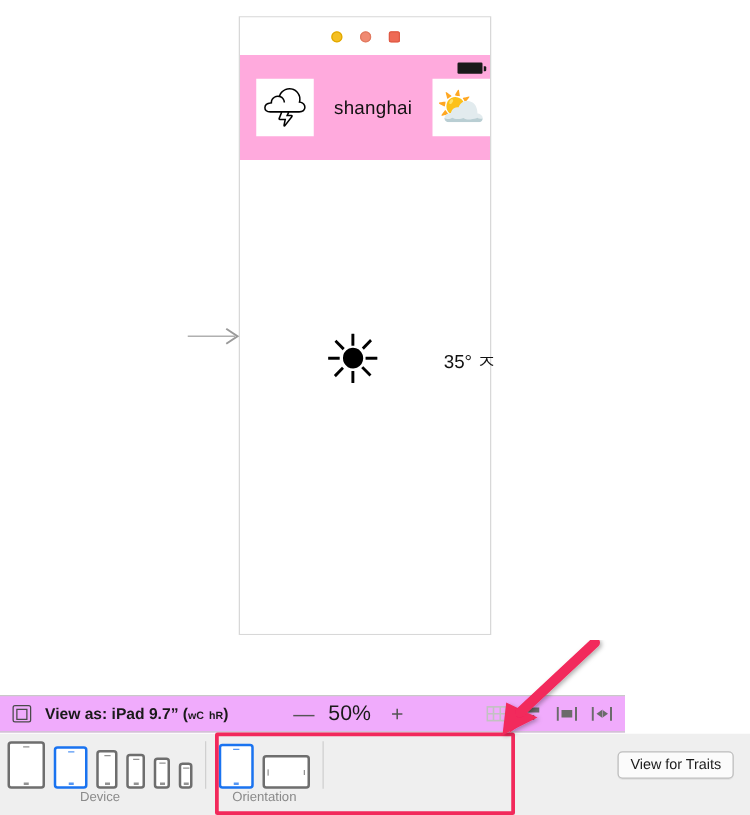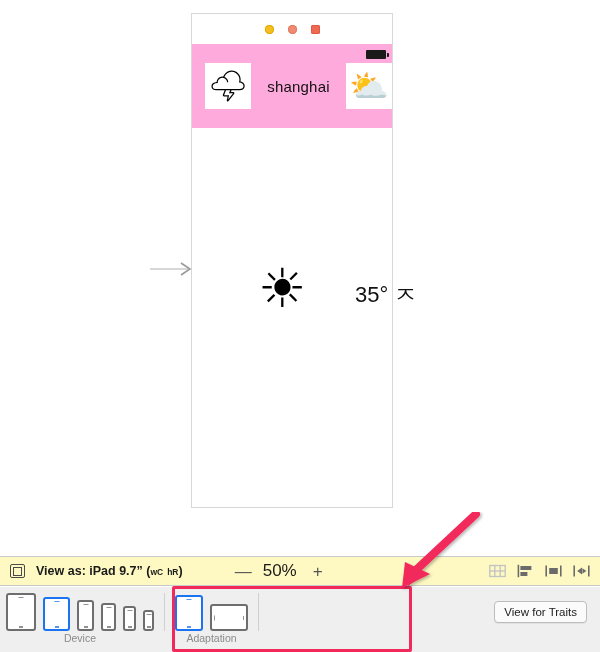--- a/index.html
+++ b/index.html
@@ -59,32 +59,32 @@
     margin-left: 2px;
   }
 
   .body-area { position: relative; height: 379px; background: #ffffff; }
   .sun-big {
     position: absolute; left: 66px; top: 133px;
     font-size: 54px; line-height: 1;
   }
   .temp-text {
     position: absolute; left: 163px; top: 152px;
-    font-size: 22px; color: #111111; white-space: nowrap;
+    font-size: 15px; color: #111111; white-space: nowrap;
   }
 
   .constraint-arrow {
     position: absolute; left: 150px; top: 262px;
     width: 42px; height: 14px;
   }
 
   
   .view-bar {
-    position: absolute; left: 0; top: 556px; width: 600px; height: 30px;
-    background: #fef9c3;
+    position: absolute; left: 0; top: 556px; width: 500px; height: 30px;
+    background: #f0abfc;
     border-top: 1px solid #c9c9c9;
     border-bottom: 1px solid #c9c9c9;
     display: flex; align-items: center;
   }
   .view-icon {
     margin-left: 10px; width: 15px; height: 14px;
     border: 1.6px solid #4a4a4a; border-radius: 2px;
     position: relative;
   }
   .view-icon::after {
@@ -253,21 +253,21 @@
       <div class="grp-label">Device</div>
     </div>
 
     <div class="sep"></div>
 
     <div class="grp">
       <div class="grp-icons">
         <div class="dev sel" style="width:28px;height:36px;"></div>
         <div class="dev land" style="width:38px;height:27px;"></div>
       </div>
-      <div class="grp-label">Adaptation</div>
+      <div class="grp-label">Orientation</div>
     </div>
 
     <div class="sep"></div>
 
 
     <div class="vary-btn">View for Traits</div>
   </div>
 
   <div class="hl-box"></div>
 

